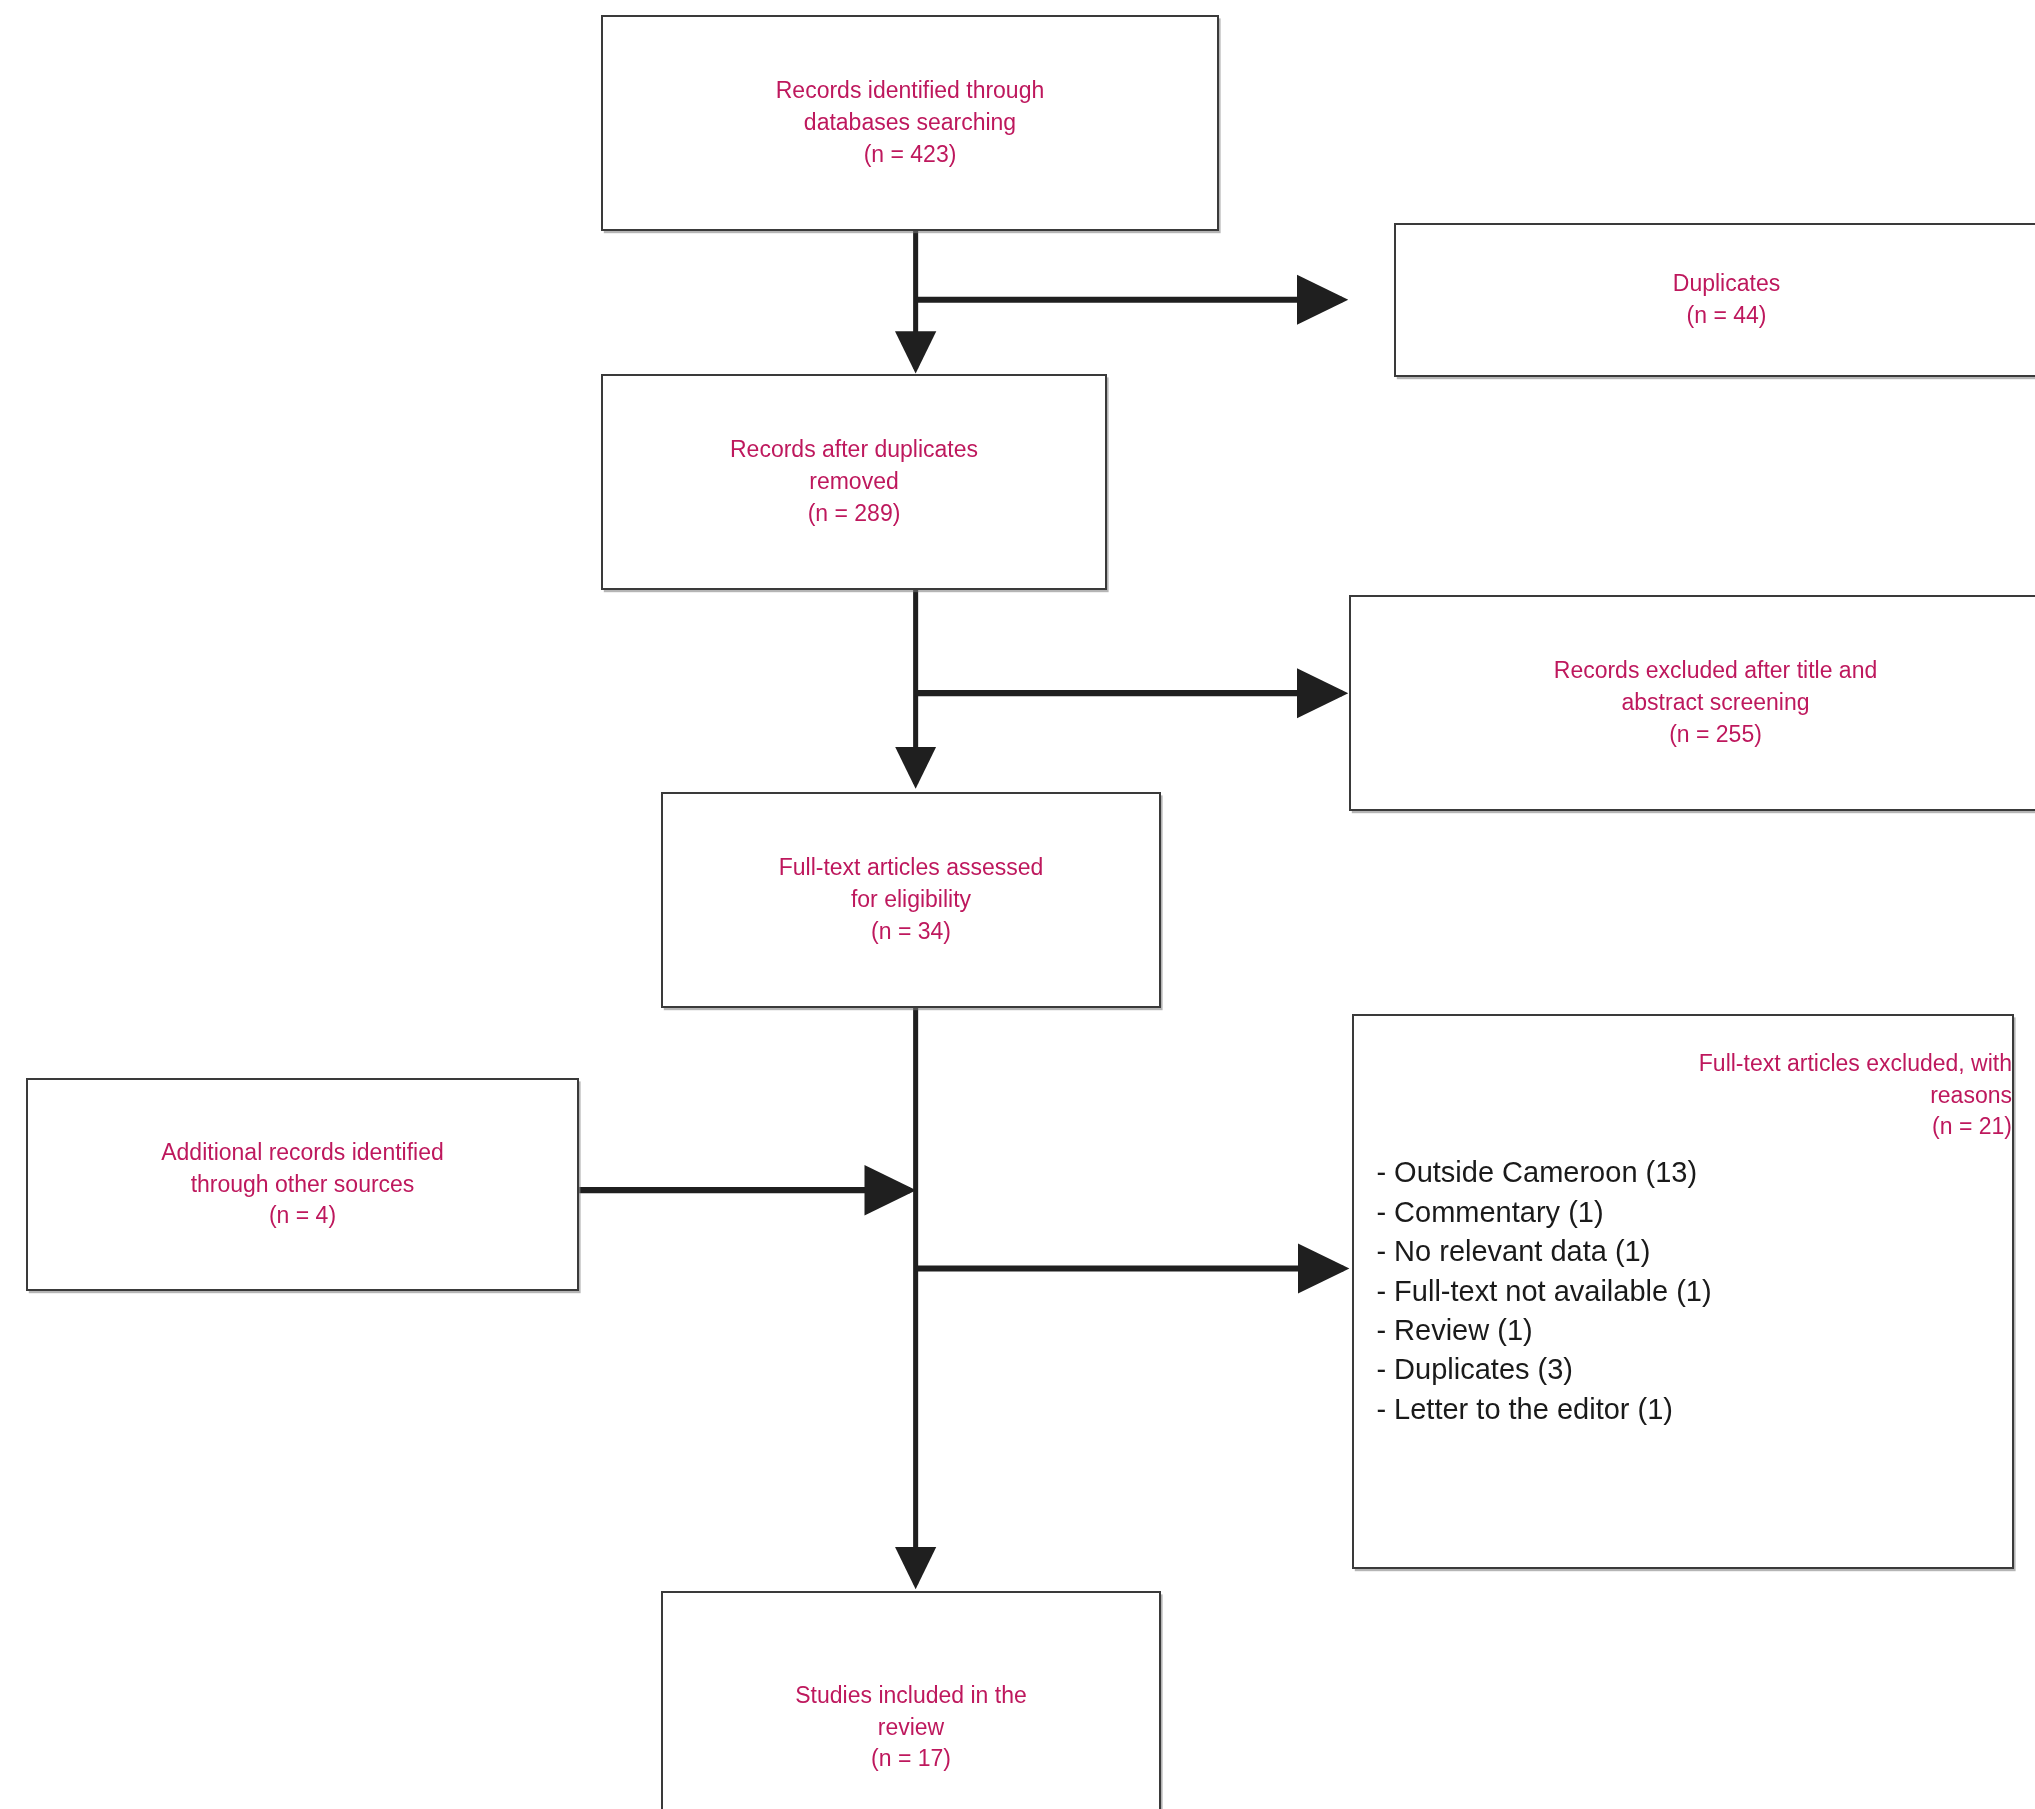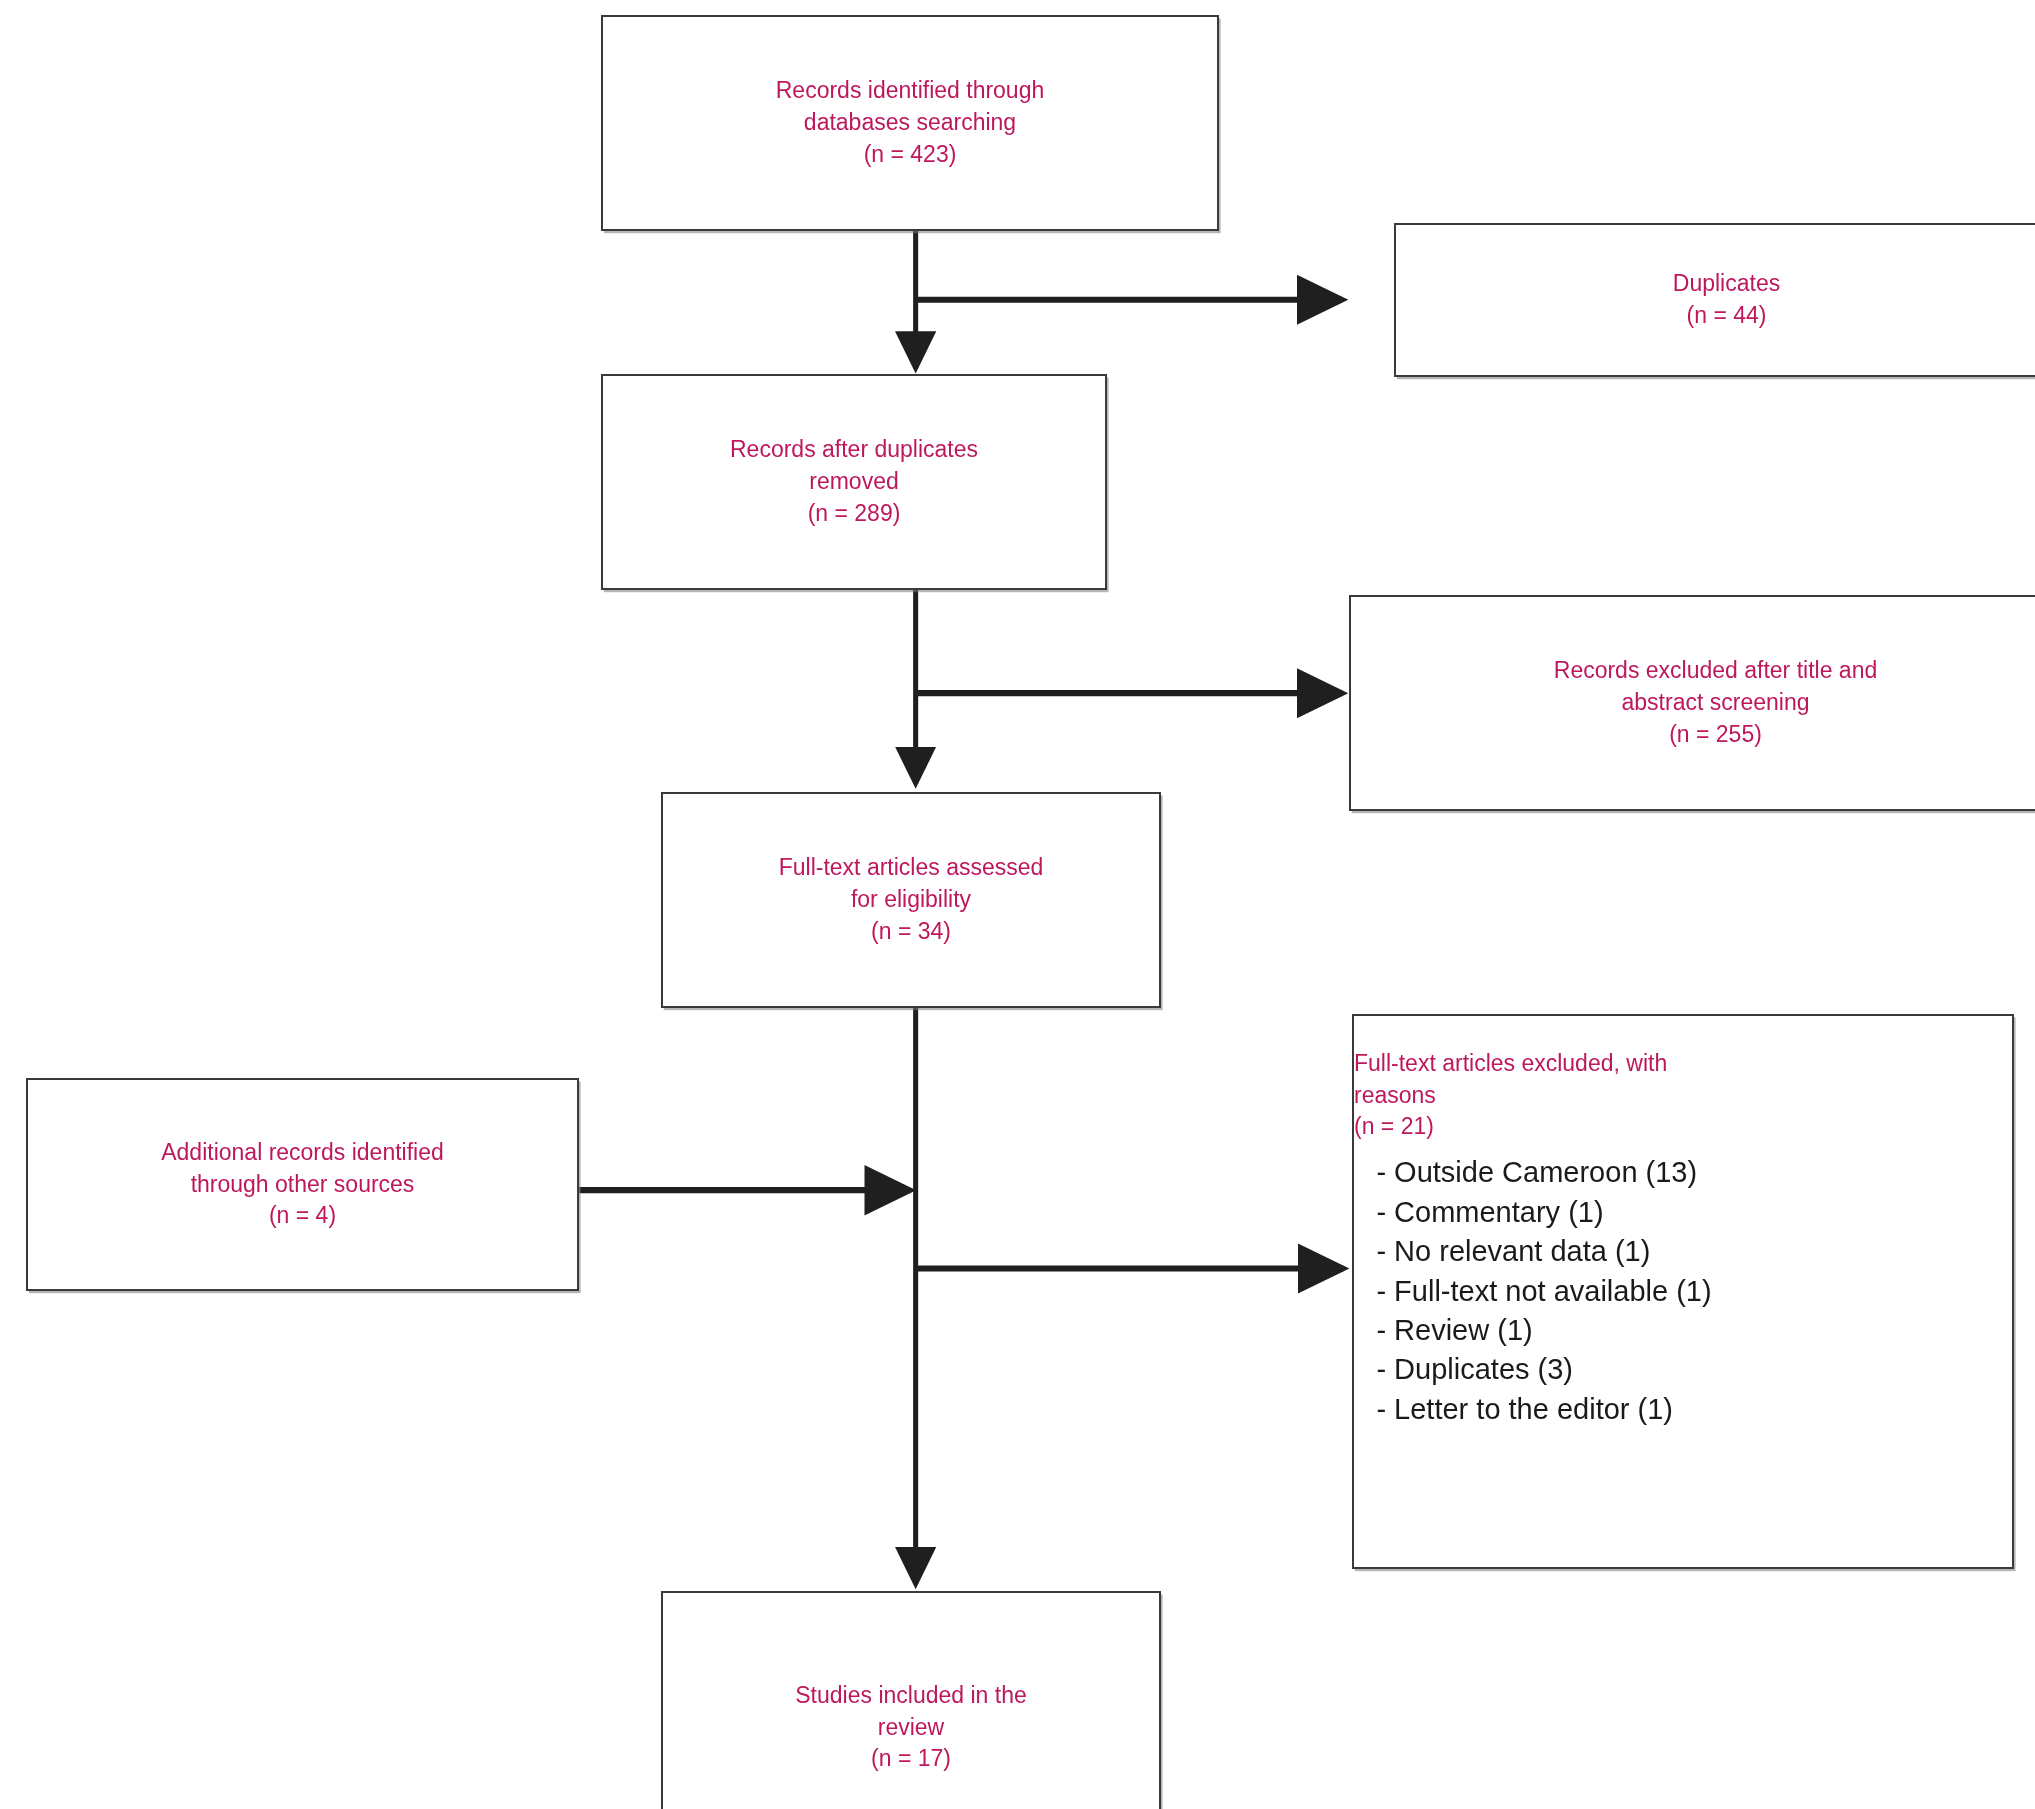--- a/index.html
+++ b/index.html
@@ -45,21 +45,21 @@
     white-space: pre;
   }
   .box-reasons {
     align-items: stretch;
     justify-content: flex-start;
     padding-top: 32px;
   }
   .box-reasons .heading-wrap {
     display: flex;
     flex-direction: column;
-    align-items: flex-start;
+    align-items: flex-end;
     width: 100%;
   }
   .reason-list {
     margin: 10px 0 0 0;
     padding: 0 0 0 22.4px;
     list-style: none;
     width: 100%;
     box-sizing: border-box;
   }
   .reason-item {

